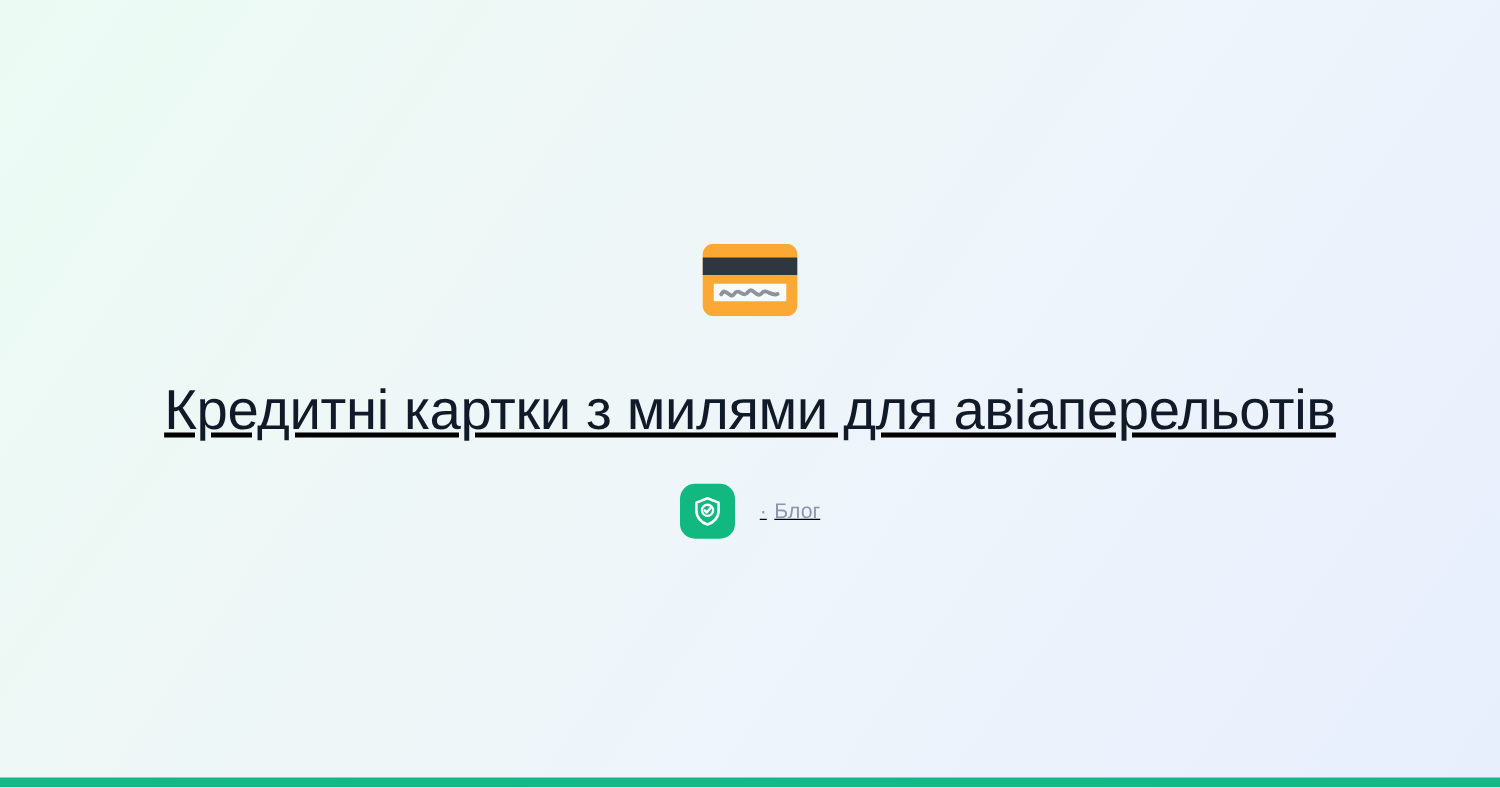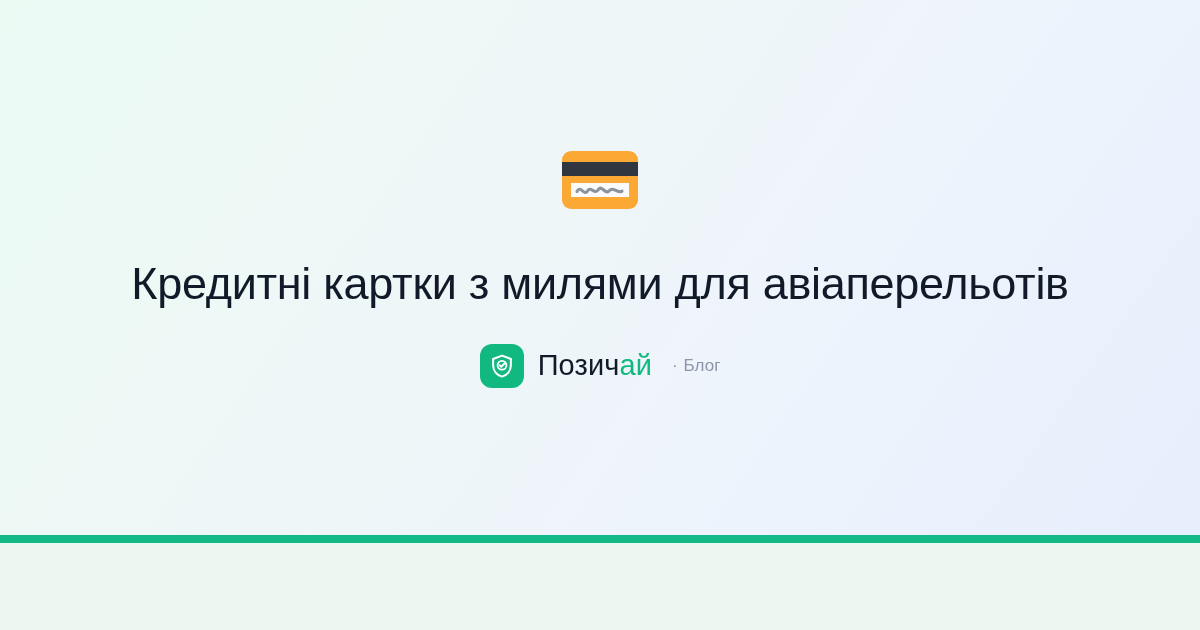--- a/index.html
+++ b/index.html
@@ -12,27 +12,28 @@
   }
 
   body {
     font-family:"Liberation Sans","DejaVu Sans",sans-serif;
     background:#ecf7f2;
   }
 
   .og-card {
     position:relative;
     width:1200px;
-    height:543px;
+    height:630px;
     background:linear-gradient(125deg,#ebfbf4 0%,#eef8f6 28%,#eef4fb 62%,#e7effd 100%);
     display:flex;
     flex-direction:column;
     align-items:flex-end;
     justify-content:center;
     overflow:hidden;
+    text-decoration:underline;
   }
 
   
   .top-rule {
     position:absolute;
     top:0; left:0;
     width:1200px;
     height:8px;
     background:linear-gradient(90deg,
         #0fb981 0%,
@@ -151,21 +152,20 @@
 
       <div class="brand-badge">
         <svg width="26" height="26" viewBox="0 0 24 24" aria-hidden="true">
           <path d="M12 2.4 L20.2 5.6 V11.4 C20.2 16.5 16.7 20.4 12 21.8
                    C7.3 20.4 3.8 16.5 3.8 11.4 V5.6 Z" fill="none" stroke="#ffffff" stroke-width="1.9" stroke-linejoin="round"></path>
           <circle cx="12" cy="11.3" r="4.1" fill="none" stroke="#ffffff" stroke-width="1.7"></circle>
           <path d="M9.9 11.3 L11.35 12.8 L14.2 9.7" fill="none" stroke="#ffffff" stroke-width="1.8" stroke-linecap="round" stroke-linejoin="round"></path>
         </svg>
       </div>
 
-      <div class="brand-name"><span>Позич</span><span class="accent">ай</span></div>
 
       <div class="brand-section">
           <span class="dot-sep">·</span>
           <span>Блог</span>
         </div>
 
     </div>
   </div>
 
   <div class="bottom-rule"></div>

